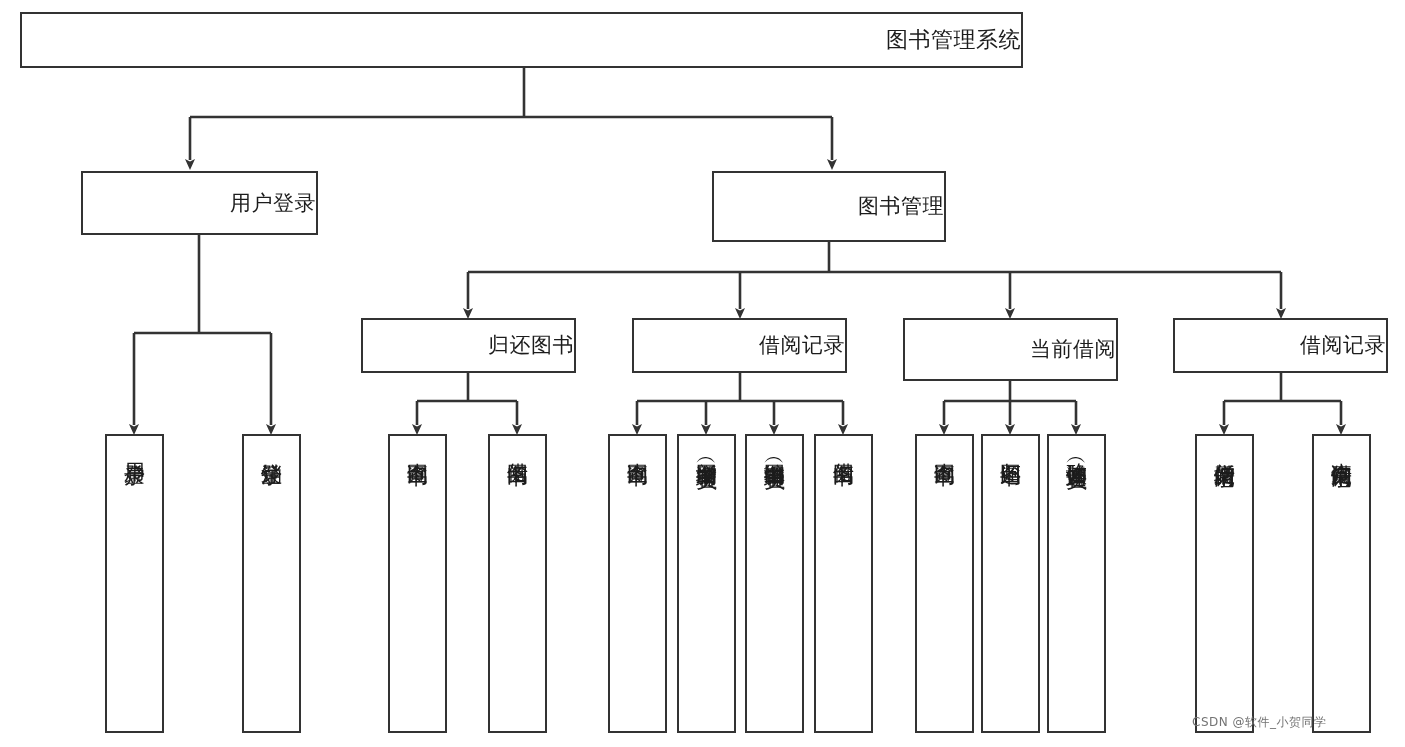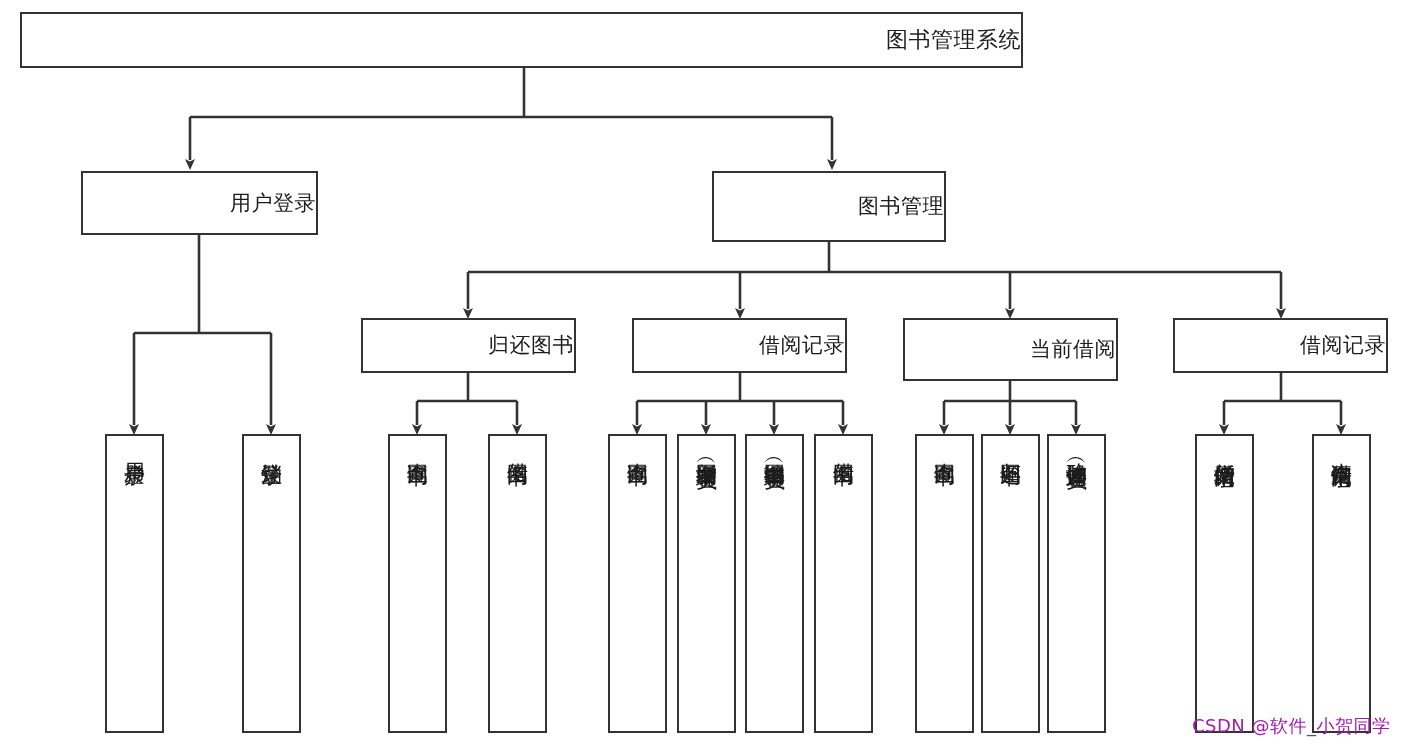--- a/index.html
+++ b/index.html
@@ -58,22 +58,22 @@
   .node.v .node-label {
     writing-mode: vertical-rl;
     text-orientation: upright;
     font-size: 21px;
     line-height: 1.05;
     letter-spacing: 1px;
     white-space: nowrap;
   }
   .watermark {
     position: absolute;
-    font-size: 18px;
-    color: #a21caf;
+    font-size: 12px;
+    color: #737373;
     white-space: nowrap;
     letter-spacing: 0.5px;
   }
 </style>
 </head>
 <body>
 
 <div id="canvas">
 
   <svg id="wires" viewBox="0 0 1405 747">

